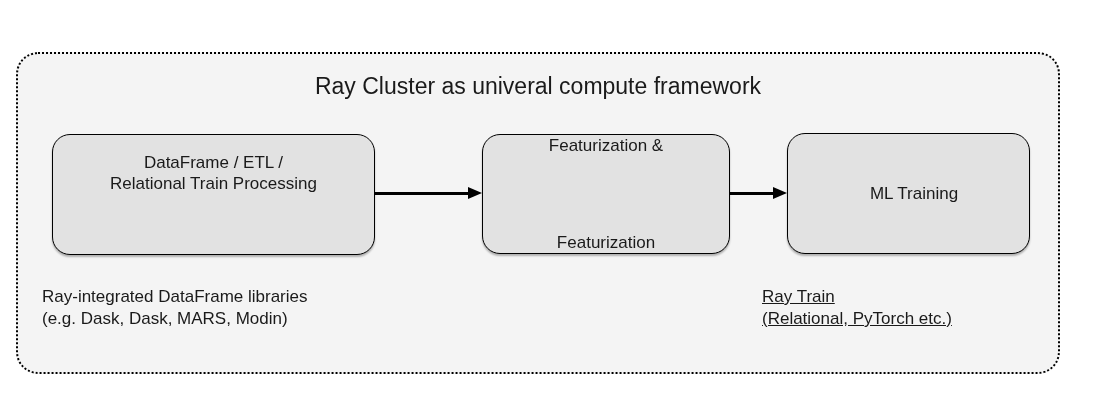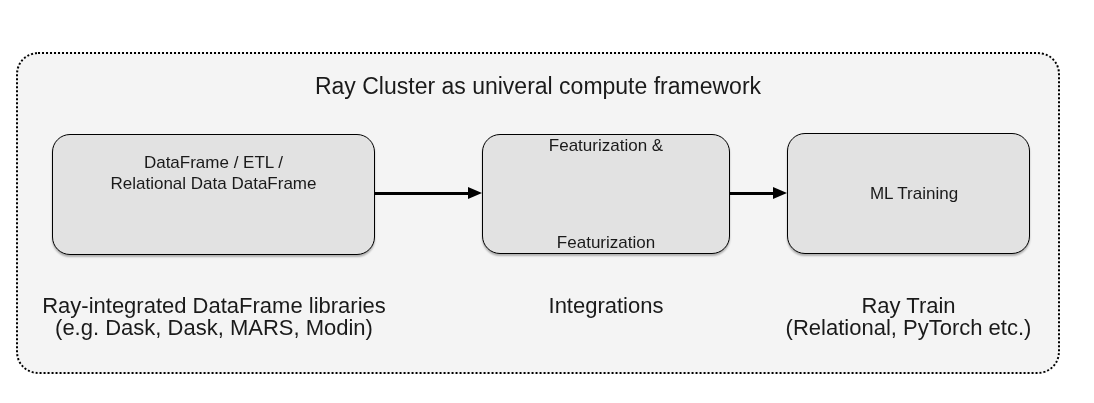--- a/index.html
+++ b/index.html
@@ -75,42 +75,42 @@
     right: 0;
     top: 1px;
     width: 0;
     height: 0;
     border-left: 14px solid var(--arrow, #000000);
     border-top: 6.5px solid transparent;
     border-bottom: 6.5px solid transparent;
   }
   .caption {
     position: absolute;
-    top: 241px;
-    text-align: center;
-    font-size: 22px;
+    top: 232px;
+    text-align: left;
+    font-size: 17px;
     line-height: 22px;
     color: var(--text, #1a1a1a);
   }
   .caption-1 { left: 24px;  width: 344px; }
   .caption-2 { left: 464px; width: 248px; }
-  .caption-3 { left: 744px; width: 293px; }
+  .caption-3 { left: 744px; width: 293px; text-decoration: underline; }
   .line { display: block; }
 </style>
 </head>
 <body>
 
 <div class="canvas">
   <div class="outer-container">
 
     <div class="diagram-title">Ray Cluster as univeral compute framework</div>
 
     <div class="node node-1">
       <span class="line">DataFrame / ETL /</span>
-      <span class="line">Relational Data DataFrame</span>
+      <span class="line">Relational Train Processing</span>
     </div>
 
     <div class="flow-arrow flow-arrow-1">
       <div class="arrow-line"></div>
       <div class="arrow-head"></div>
     </div>
 
     <div class="node node-2">
       <span class="line">Featurization &amp;</span>
       <span class="line">Featurization</span>
@@ -124,21 +124,20 @@
     <div class="node node-3">
       <span class="line">ML Training</span>
     </div>
 
     <div class="caption caption-1">
       <span class="line">Ray-integrated DataFrame libraries</span>
       <span class="line">(e.g. Dask, Dask, MARS, Modin)</span>
     </div>
 
     <div class="caption caption-2">
-      <span class="line">Integrations</span>
     </div>
 
     <div class="caption caption-3">
       <span class="line">Ray Train</span>
       <span class="line">(Relational, PyTorch etc.)</span>
     </div>
 
   </div>
 </div>
 

